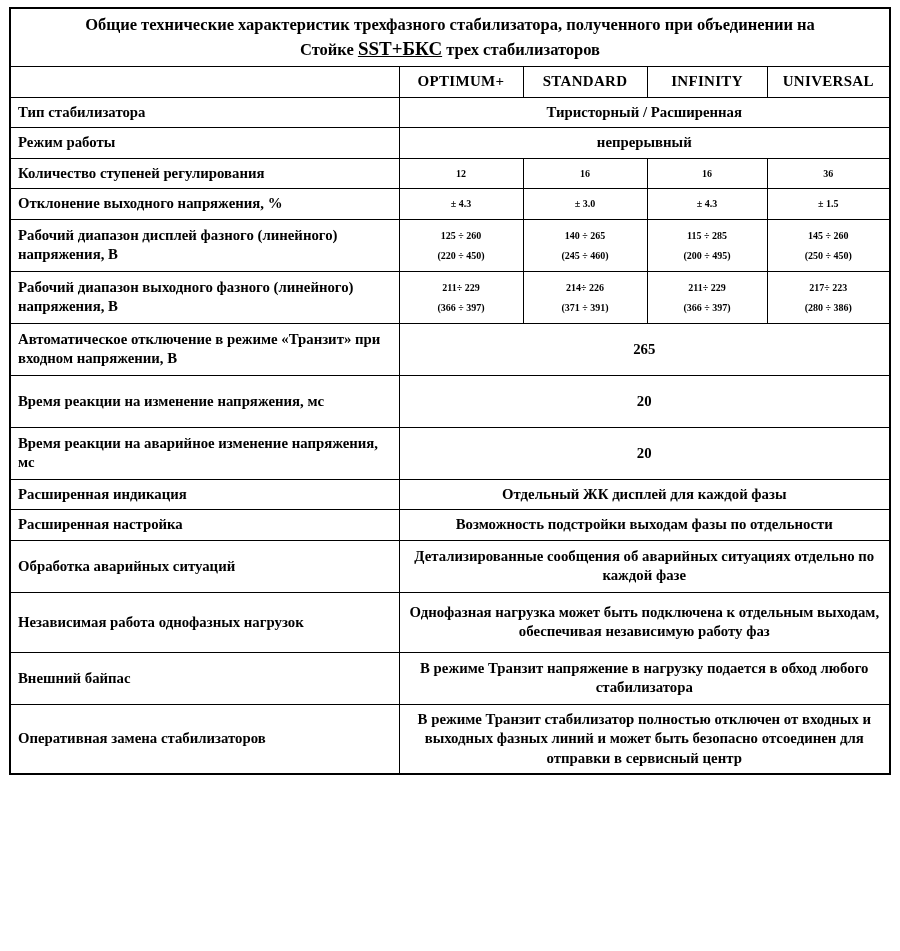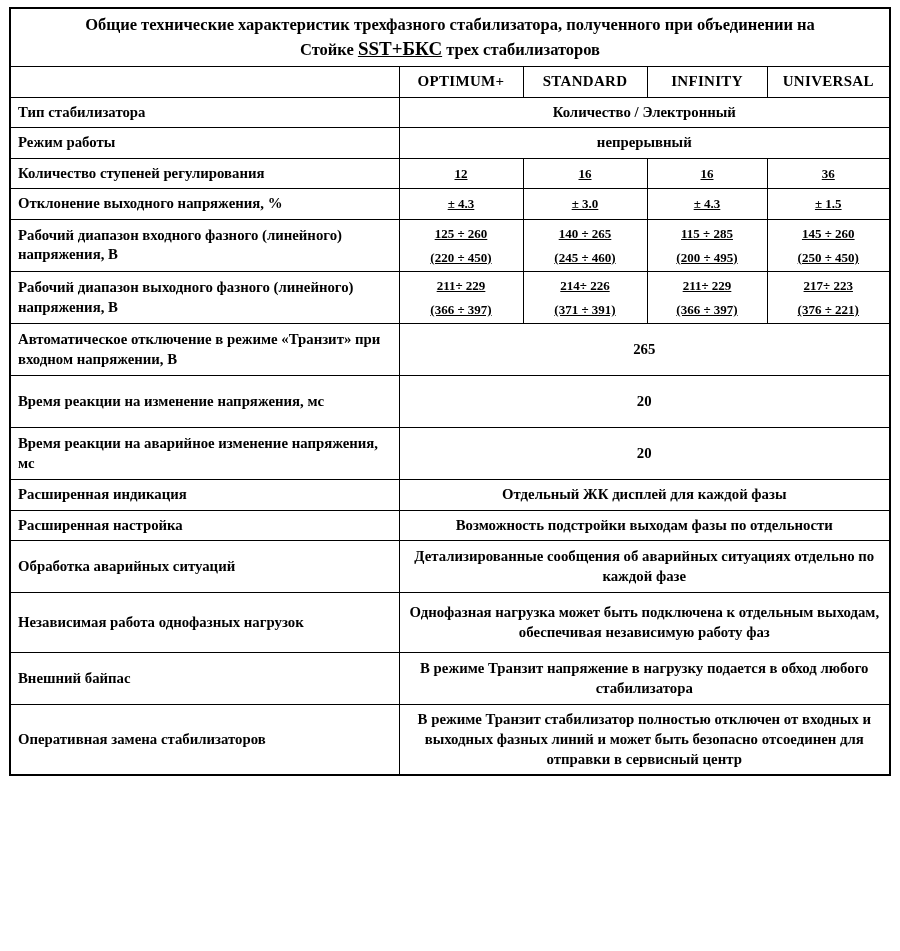--- a/index.html
+++ b/index.html
@@ -53,22 +53,21 @@
   }
   .rowlabel {
     text-align: left;
     font-weight: bold;
     font-size: 14.8px;
     padding-left: 10px;
   }
   .val {
     text-align: center;
     font-weight: bold;
-    font-size: 13px;
-    text-decoration: underline;
+    font-size: 10px;
   }
   .val .sub {
     display: block;
     margin-top: 7px;
   }
   .val .line {
     display: block;
   }
   .span-all {
     text-align: center;
@@ -109,21 +108,21 @@
       <tr>
         <td></td>
         <td class="colhead">OPTIMUM+</td>
         <td class="colhead">STANDARD</td>
         <td class="colhead">INFINITY</td>
         <td class="colhead">UNIVERSAL</td>
       </tr>
 
       <tr>
         <td class="rowlabel">Тип стабилизатора</td>
-        <td class="span-all" colspan="4">Количество / Электронный</td>
+        <td class="span-all" colspan="4">Тиристорный / Расширенная</td>
       </tr>
 
       <tr>
         <td class="rowlabel">Режим работы</td>
         <td class="span-all" colspan="4">непрерывный</td>
       </tr>
 
       <tr>
         <td class="rowlabel">Количество ступеней регулирования</td>
         <td class="val">12</td>
@@ -134,21 +133,21 @@
 
       <tr>
         <td class="rowlabel">Отклонение выходного напряжения, %</td>
         <td class="val">± 4.3</td>
         <td class="val">± 3.0</td>
         <td class="val">± 4.3</td>
         <td class="val">± 1.5</td>
       </tr>
 
       <tr class="tall">
-        <td class="rowlabel">Рабочий диапазон входного фазного (линейного) напряжения, В</td>
+        <td class="rowlabel">Рабочий диапазон дисплей фазного (линейного) напряжения, В</td>
         <td class="val">
           <span class="line">125 ÷ 260</span>
           <span class="sub">(220 ÷ 450)</span>
         </td>
         <td class="val">
           <span class="line">140 ÷ 265</span>
           <span class="sub">(245 ÷ 460)</span>
         </td>
         <td class="val">
           <span class="line">115 ÷ 285</span>
@@ -169,21 +168,21 @@
         <td class="val">
           <span class="line">214÷ 226</span>
           <span class="sub">(371 ÷ 391)</span>
         </td>
         <td class="val">
           <span class="line">211÷ 229</span>
           <span class="sub">(366 ÷ 397)</span>
         </td>
         <td class="val">
           <span class="line">217÷ 223</span>
-          <span class="sub">(376 ÷ 221)</span>
+          <span class="sub">(280 ÷ 386)</span>
         </td>
       </tr>
 
       <tr class="tall">
         <td class="rowlabel">Автоматическое отключение в режиме «Транзит» при входном напряжении, В</td>
         <td class="span-all" colspan="4">265</td>
       </tr>
 
       <tr class="tall">
         <td class="rowlabel">Время реакции на изменение напряжения, мс</td>

